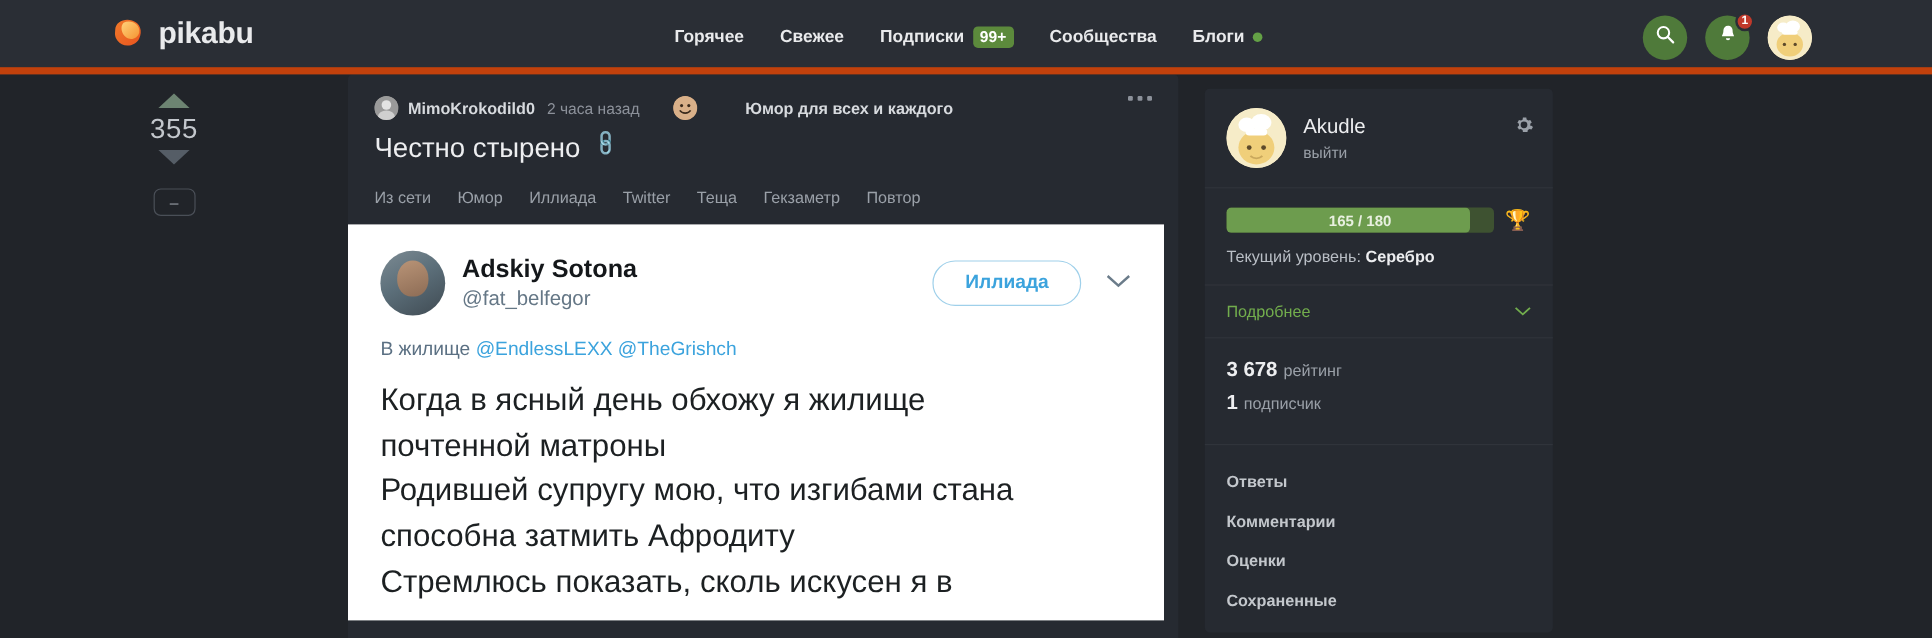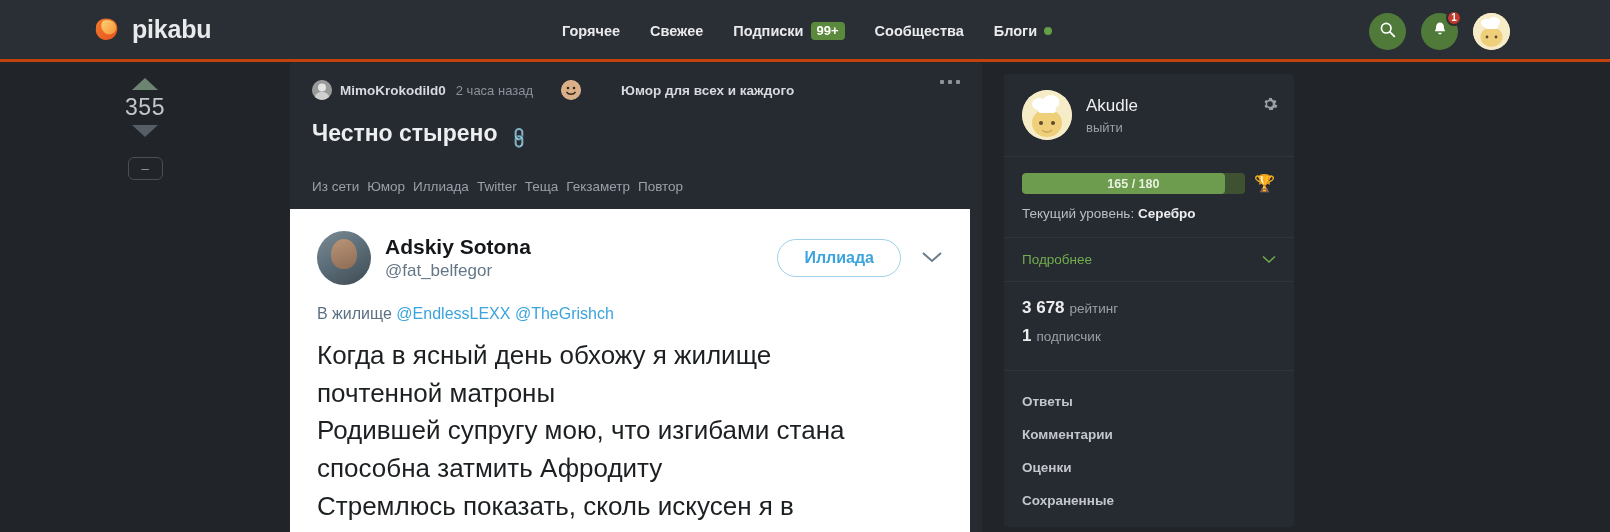--- a/index.html
+++ b/index.html
@@ -10,21 +10,21 @@
     overflow: hidden;
   }
 
   
   .header {
     height: 62px;
     background: #2a2e35;
     display: flex;
     align-items: center;
     position: relative;
-    border-bottom: 3px solid #c2410c;
+    border-bottom: 6px solid #c2410c;
   }
   .logo-wrap {
     display: flex; align-items: center; gap: 10px;
     margin-left: 92px;
   }
   .logo-mark { width: 30px; height: 30px; position: relative; }
   .logo-text {
     font-size: 25px; font-weight: bold; color: #e9eaec;
     letter-spacing: -0.2px;
   }
@@ -106,25 +106,25 @@
   .author-name { color: #d7dade; font-size: 13.5px; font-weight: bold; margin-left: 8px; }
   .post-time { color: #8c919a; font-size: 13px; margin-left: 10px; }
   .comm-name { color: #d7dade; font-size: 13.5px; font-weight: bold; margin-left: 8px; }
   .comm-wrap { display: flex; align-items: center; margin-left: 28px; gap: 32px; }
   .dots {
     position: absolute; right: 0px; top: 18px;
     display: flex; gap: 4px;
   }
   .dots i { width: 4px; height: 4px; background: #8c919a; border-radius: 1px; display: block; }
   .post-title {
-    color: #edeef0; font-size: 23px; font-weight: bold;
-    margin-top: 10px; display: flex; align-items: flex-end; gap: 12px;
+    color: #edeef0; font-size: 23px; font-weight: normal;
+    display: flex; align-items: flex-start; gap: 12px;
   }
   .link-icon { color: #6d727a; font-size: 15px; transform: rotate(-45deg); }
-  .tags { display: flex; gap: 8px; margin-top: 32px; }
+  .tags { display: flex; gap: 22px; margin-top: 20px; }
   .tag { color: #9aa0a8; font-size: 13.5px; }
 
   
   .tweet {
     background: #fff; margin-top: 15px; margin-left: 0; margin-right: 0;
     width: 680px; margin-left: -22px; padding: 22px 27px 0;
     height: 330px; overflow: hidden;
   }
   .tweet-head { display: flex; align-items: center; }
   .tw-avatar {

